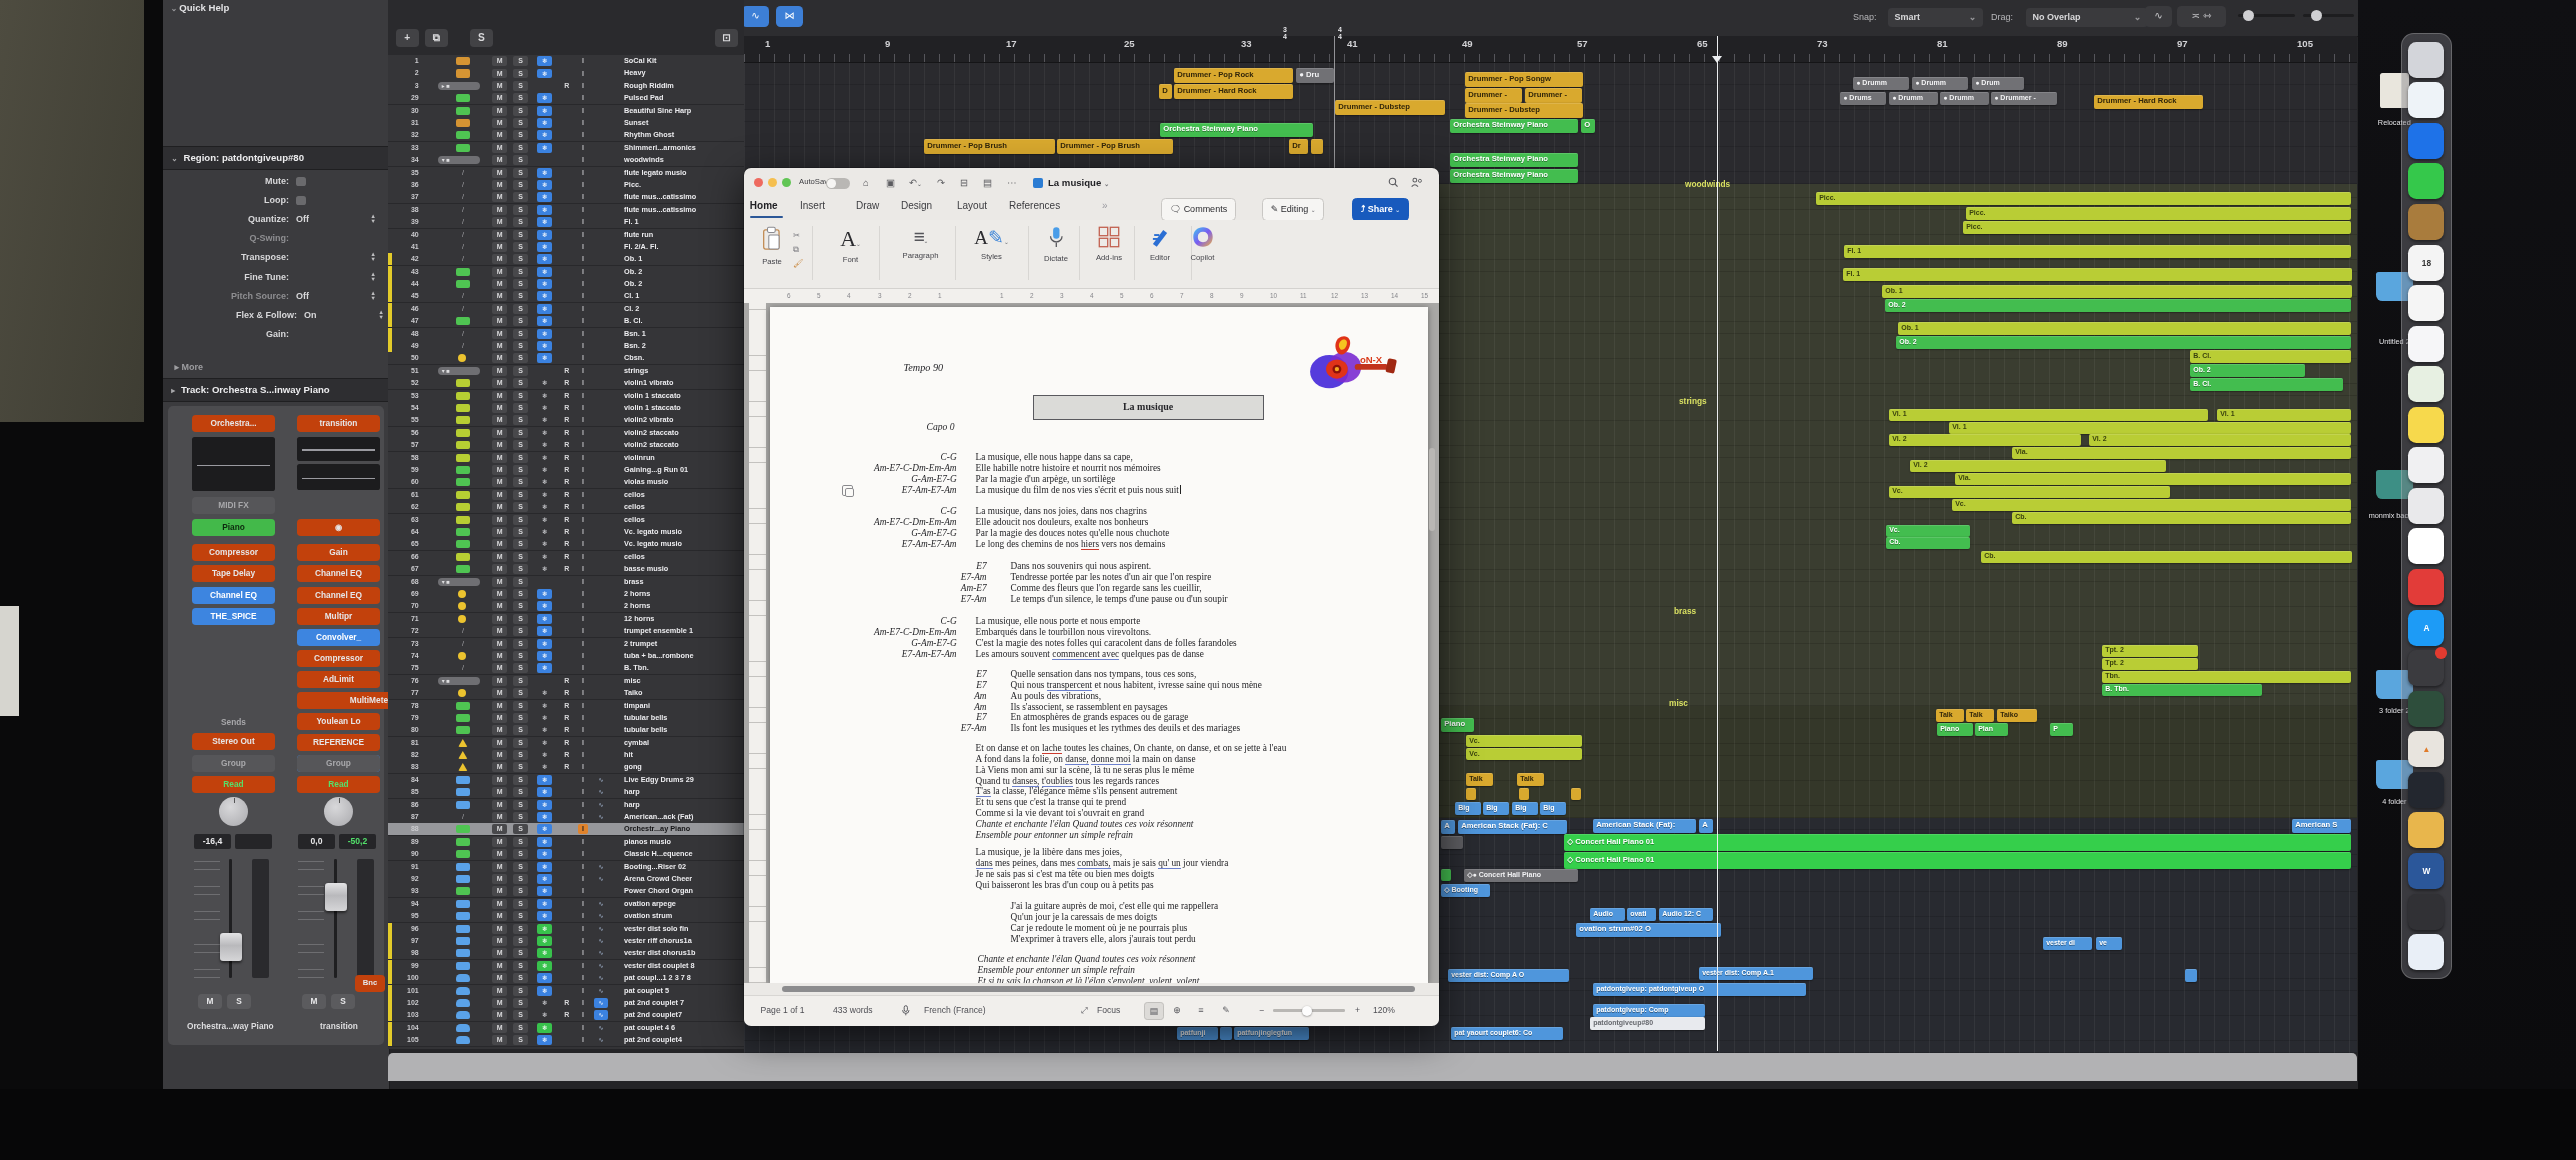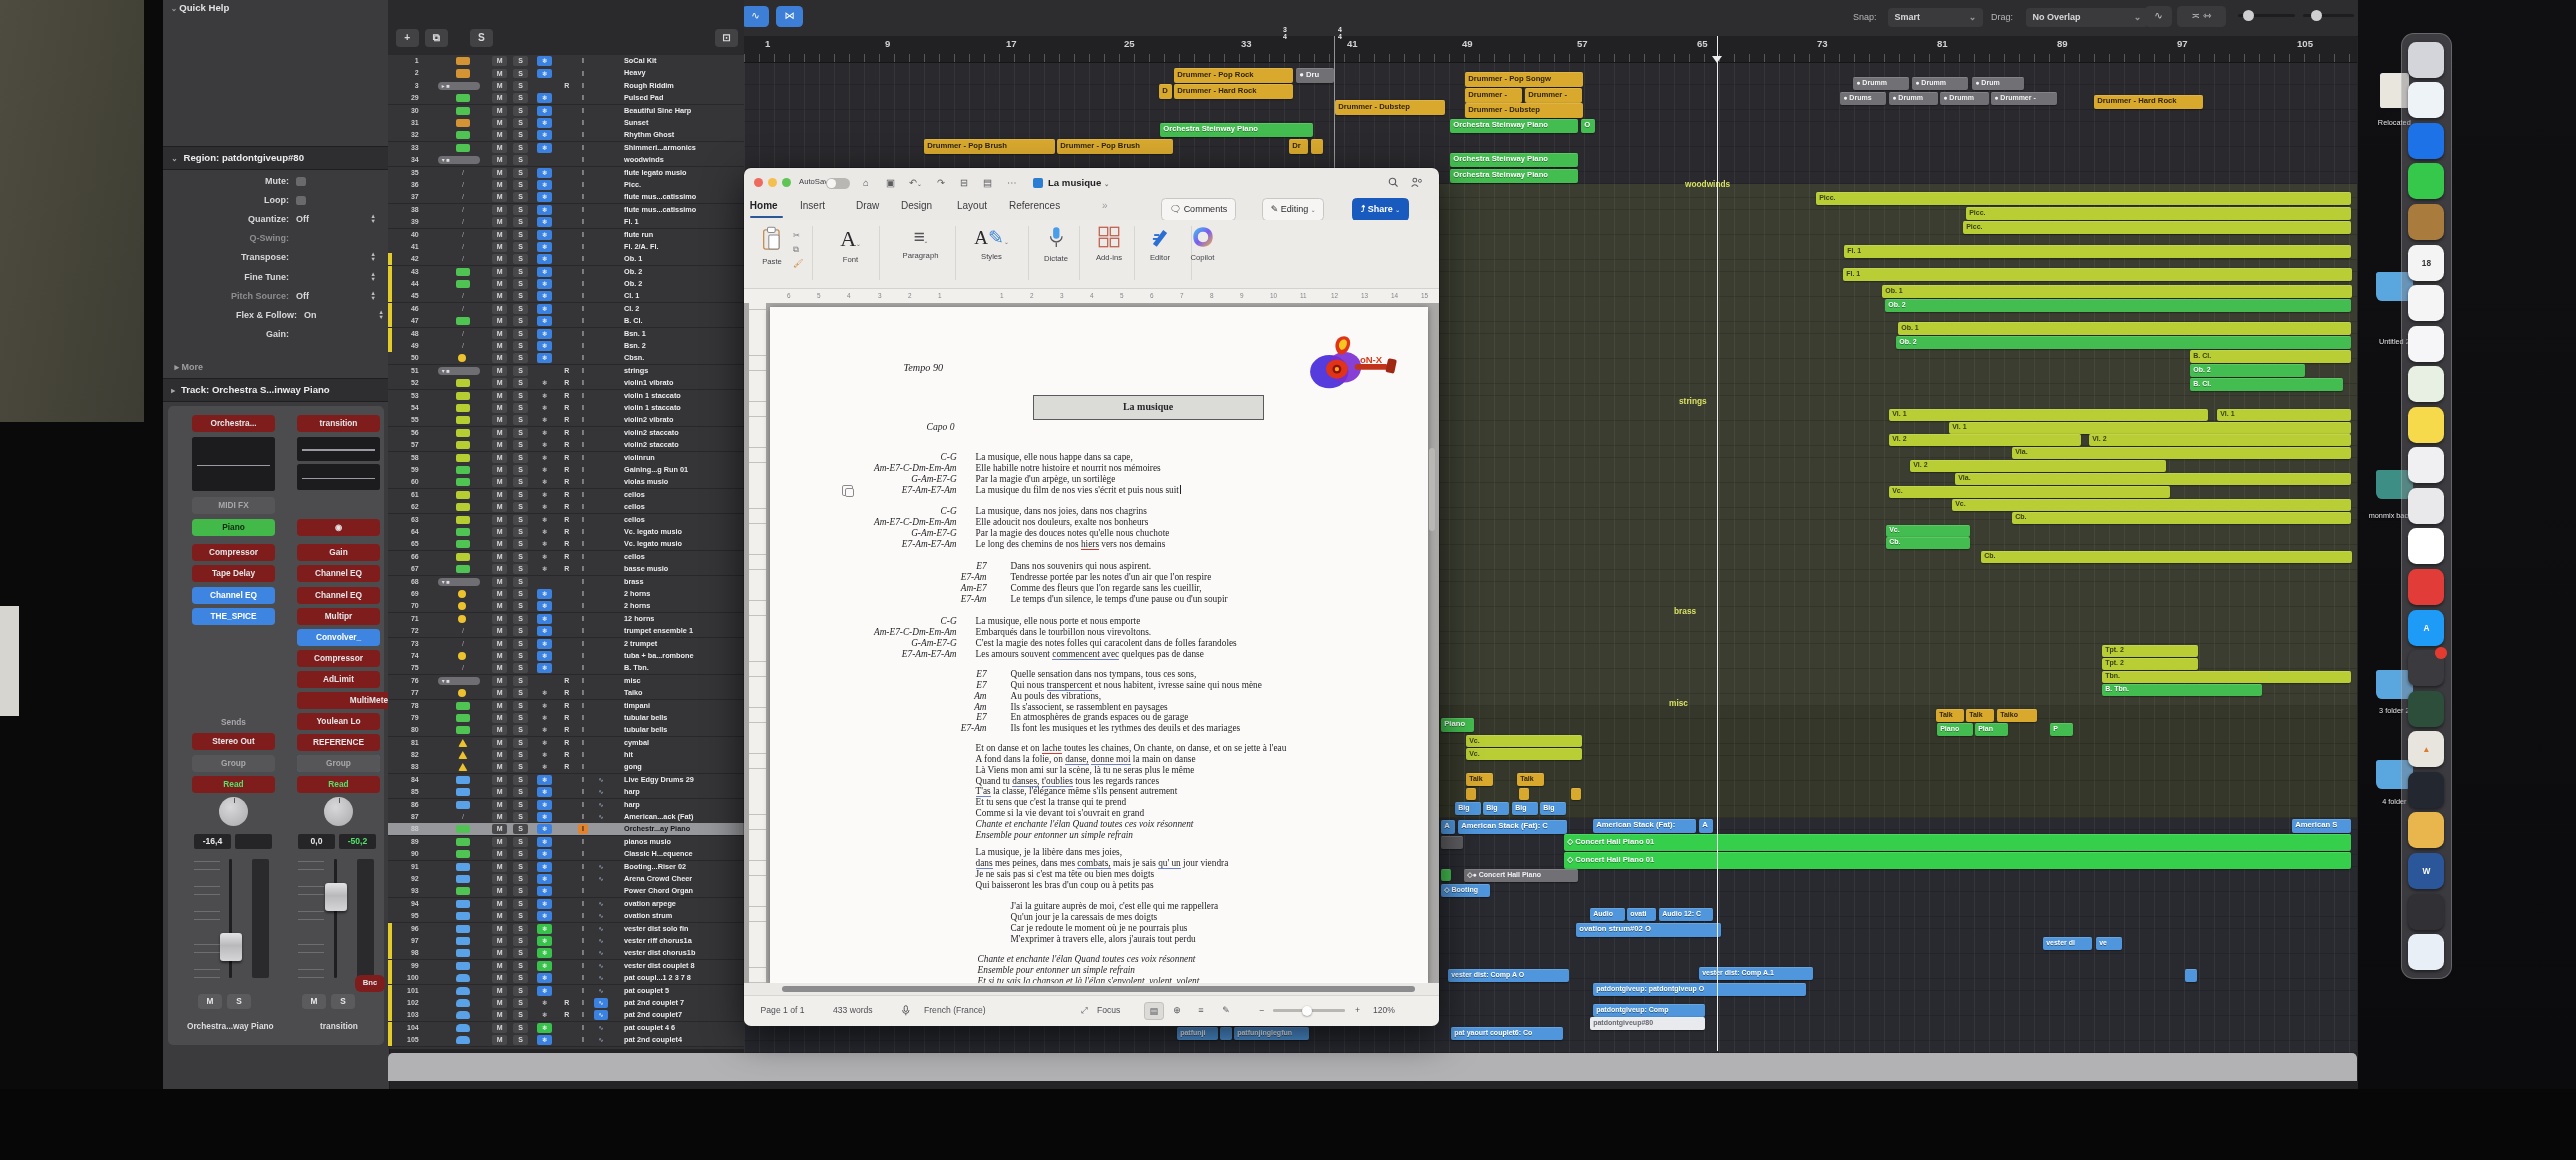--- a/index.html
+++ b/index.html
@@ -32,21 +32,21 @@
   #helpbox b{font-size:9.3px;}
   .sechdr{position:absolute;left:0;width:226px;height:22px;background:#2e2e31;color:#ececee;font-weight:bold;
      font-size:9.6px;line-height:22px;border-top:0.6px solid #1f1f21;border-bottom:0.6px solid #1f1f21;}
   .sechdr .car{color:#a8a8ab;margin:0 5.8px 0 8.3px;font-size:7.7px;}
   .prow{position:absolute;width:217px;height:19px;color:#d8d8da;font-size:9px;}
   .prow .pl{position:absolute;right:96px;font-weight:bold;}
   .prow.dim .pl{color:#8e8e91;}
   .prow .pv{position:absolute;left:128px;font-weight:bold;}
   .prow .cb{position:absolute;left:128px;top:0.6px;width:9.6px;height:9.6px;background:#6a6a6d;border-radius:2.6px;}
   .prow .st{position:absolute;right:9px;color:#bdbdbf;font-size:5.8px;line-height:5.1px;text-align:center;top:0;}
-  .slot{position:absolute;height:16.6px;border-radius:3.8px;background:#7f1d1d;color:#e6e6e8;font-size:8.3px;
+  .slot{position:absolute;height:16.6px;border-radius:3.8px;background:#c2410c;color:#e6e6e8;font-size:8.3px;
      font-weight:bold;text-align:center;line-height:16.6px;overflow:hidden;white-space:nowrap;}
   .slot.dim{color:#a8a8ab;background:#565659;}
   .slot.blue{background:#3d85e0;color:#fff;}
   .slot.green{background:#43b94a;color:#0d2b0e;}
   .eqbox{position:absolute;background:#1c1c1e;border-radius:2.6px;}
   .eqbox:after{content:"";position:absolute;left:6%;right:6%;top:52%;height:1.3px;background:#9a9aa0;}
   .knob{position:absolute;width:29px;height:29px;border-radius:50%;background:radial-gradient(circle at 40% 35%,#d8d8da,#a9a9ad);}
   .knob:after{content:"";position:absolute;left:50%;top:1.3px;width:1.3px;height:4.5px;background:#555;}
   .valbox{position:absolute;height:14.7px;background:#252528;border-radius:1.9px;color:#e8e8ea;font-size:8.6px;
      font-weight:bold;text-align:center;line-height:14.7px;}
@@ -295,21 +295,21 @@
         <div class="valbox" style="left: 135px; top: 834px; width: 37px;">0,0</div>
         <div class="valbox green" style="left: 176px; top: 834px; width: 37px;">-50,2</div>
         <div class="fader" style="left: 31px; top: 859px; height: 119px;"></div>
         <div class="ftrack" style="left: 66px; top: 859px; height: 119px;"></div>
         <div class="fthumb" style="left: 57px; top: 933px;"></div>
         <div class="meter" style="left: 89px; top: 859px; height: 119px;"></div>
         <div class="fader" style="left: 135px; top: 859px; height: 119px;"></div>
         <div class="ftrack" style="left: 171px; top: 859px; height: 119px;"></div>
         <div class="fthumb" style="left: 162px; top: 883px;"></div>
         <div class="meter" style="left: 194px; top: 859px; height: 119px;"></div>
-        <div class="slot" style="left: 192px; top: 975px; width: 30px; font-size: 7.7px; border-radius: 6px;">Bnc</div>
+        <div class="slot" style="left: 192px; top: 975px; width: 30px; font-size: 7.7px;">Bnc</div>
         <div class="msb" style="left: 35px; top: 994px;">M</div>
         <div class="msb" style="left: 64px; top: 994px;">S</div>
         <div class="msb" style="left: 139px; top: 994px;">M</div>
         <div class="msb" style="left: 168px; top: 994px;">S</div>
         <div class="stripname" style="left: 12.8px; top: 1021px; width: 109px;">Orchestra...way Piano</div>
         <div class="stripname" style="left: 128px; top: 1021px; width: 96px;">transition</div>
       </div>
   </div>
 
   <div class="abs" id="thdr-top">

